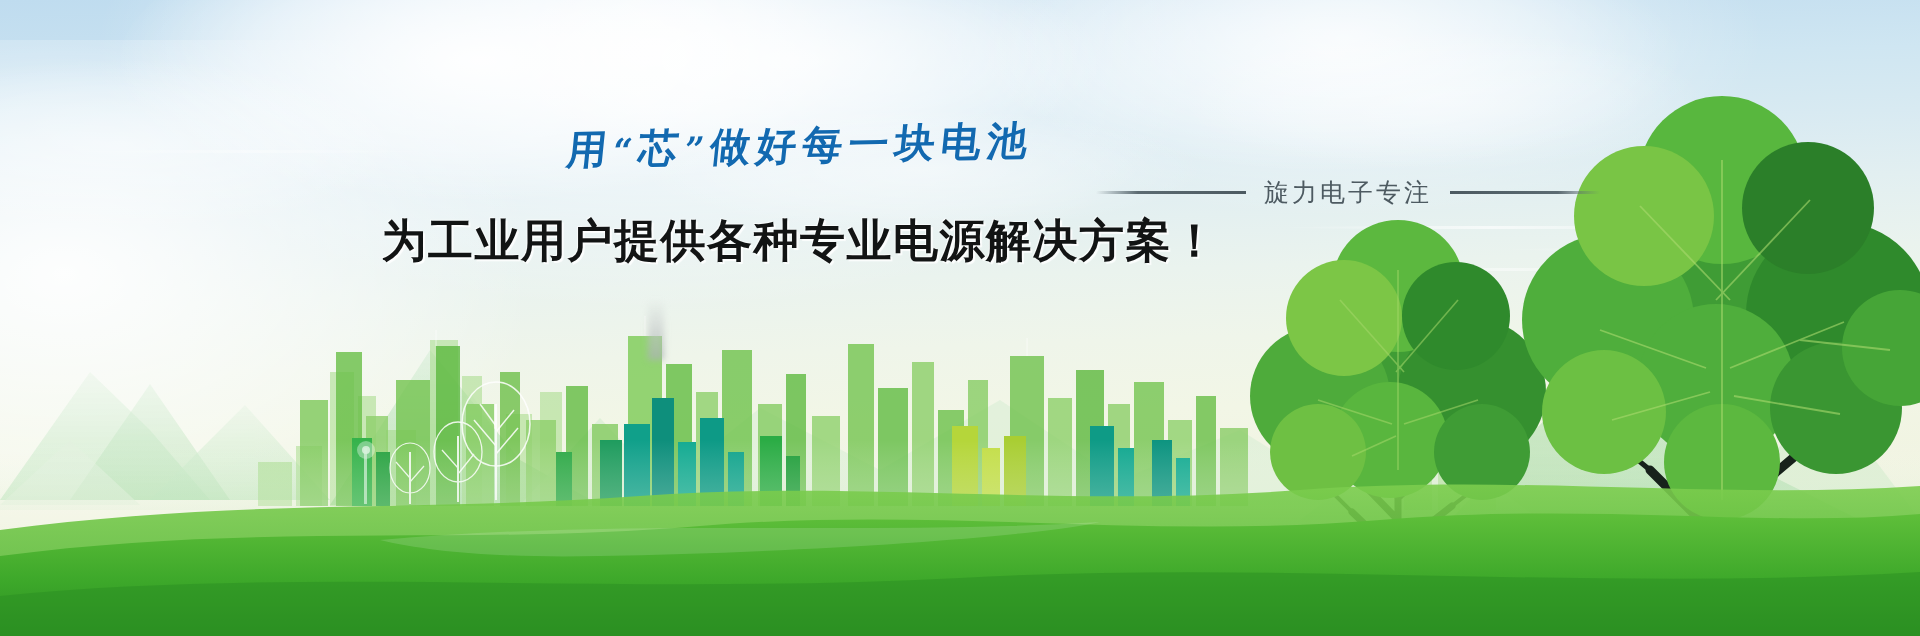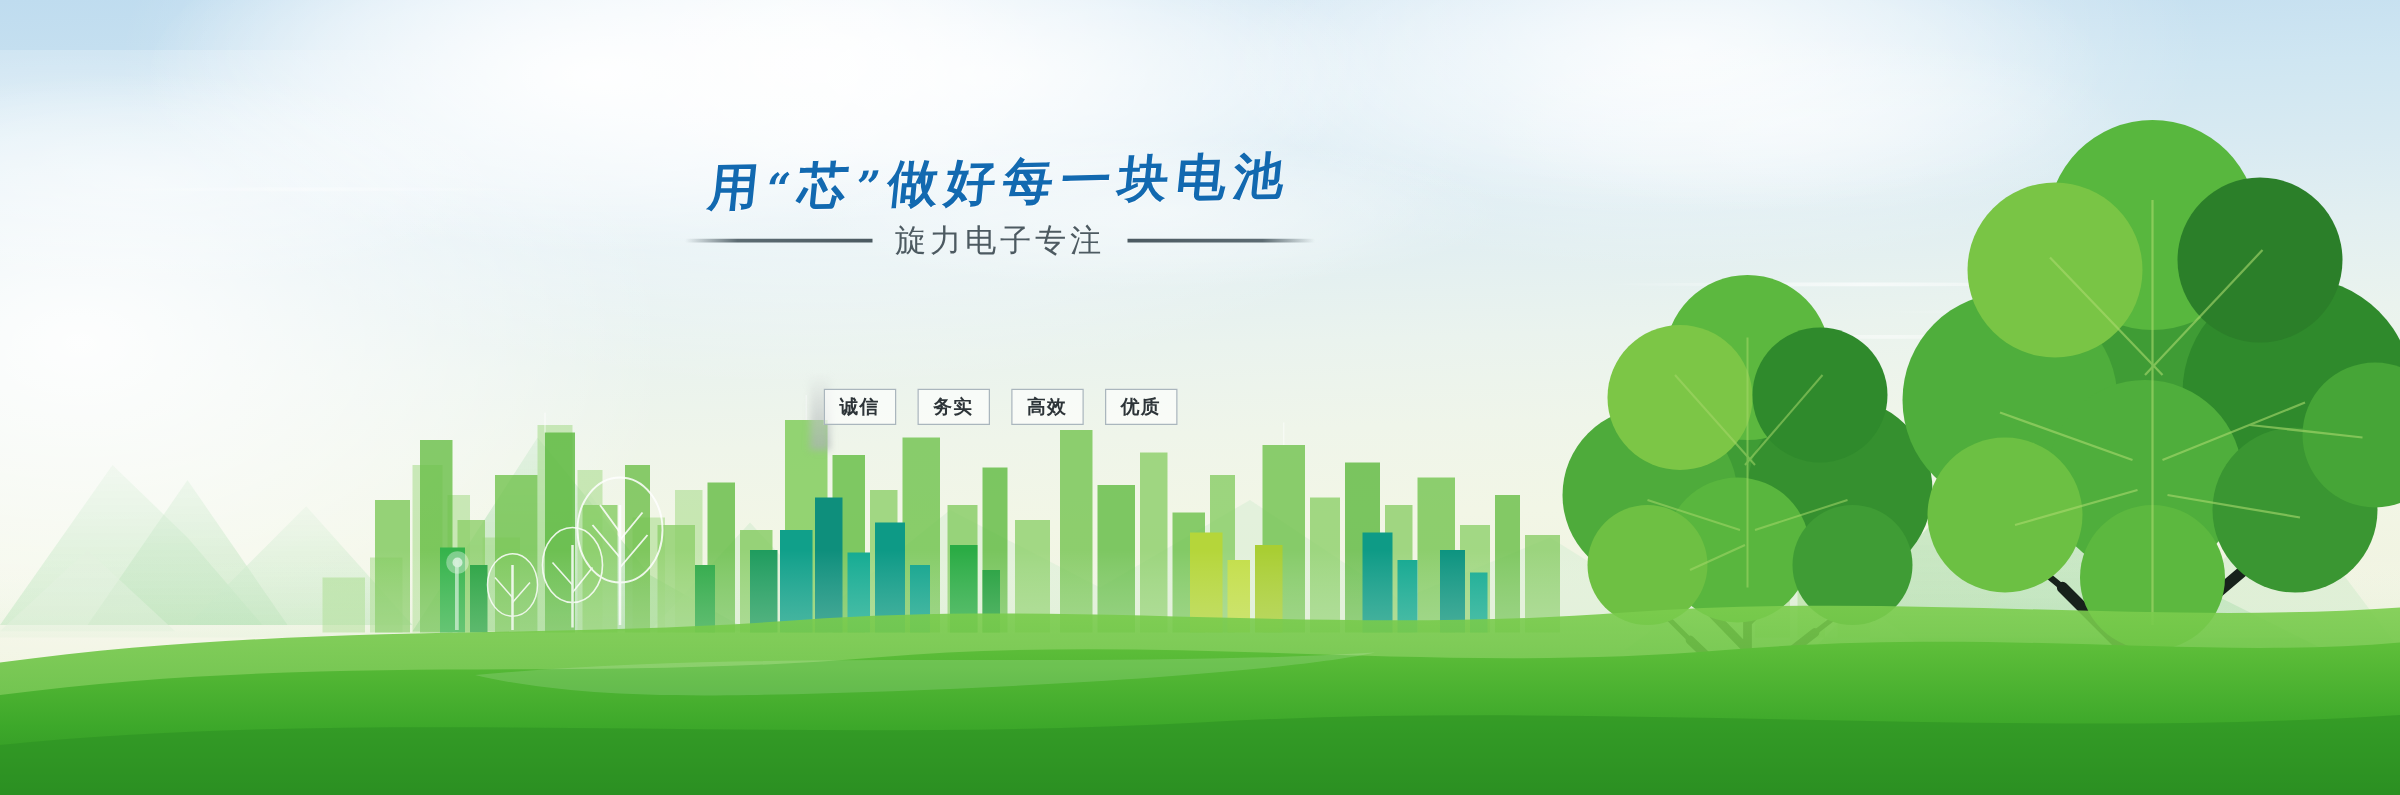--- a/index.html
+++ b/index.html
@@ -47,21 +47,21 @@
   .text-block { position:absolute; left:0; top:0; width:1920px; height:636px; }
 
   .calli { position:absolute; left:0; top:118px; width:1600px; text-align:center;
     font-family:"DejaVu Serif","Liberation Serif",serif;
     font-size:40px; font-weight:700; color:#1269b0; letter-spacing:6px;
     transform:skewX(-7deg) rotate(-1.2deg);
     text-shadow:0 1px 0 rgba(255,255,255,.5); white-space:nowrap; }
   .calli .q { font-size:34px; color:#1269b0; }
 
   .ruleline { position:absolute; left:0; top:176px; width:1600px;
-    display:flex; align-items:center; justify-content:center; gap:18px; }
+    display:flex; align-items:center; justify-content:flex-end; gap:18px; }
   .ruleline .bar { width:150px; height:3px;
     background:linear-gradient(90deg, rgba(90,110,120,0) 0%, #5c6b72 28%, #4c5a61 100%); }
   .ruleline .bar.r { background:linear-gradient(270deg, rgba(90,110,120,0) 0%, #5c6b72 28%, #4c5a61 100%); }
   .ruleline .mid { font-size:25px; color:#4d5a61; letter-spacing:3px; font-weight:400; }
 
   .headline { position:absolute; left:0; top:211px; width:1600px; text-align:center;
     font-size:45px; font-weight:700; color:#121414; letter-spacing:1.5px;
     white-space:nowrap;
     text-shadow:2px 2px 1px rgba(255,255,255,.85), -1px -1px 0 rgba(255,255,255,.6); }
 
@@ -317,23 +317,18 @@
     <div class="calli">
       <span>用</span><span class="q">“</span><span>芯</span><span class="q">”</span><span>做好每一块电池</span>
     </div>
 
     <div class="ruleline">
       <span class="bar"></span>
       <span class="mid">旋力电子专注</span>
       <span class="bar r"></span>
     </div>
 
-
-
-    <div class="badges">
-      <span class="badge">诚信</span>
-      <span class="badge">务实</span>
-      <span class="badge">高效</span>
-      <span class="badge">优质</span>
-    </div>
+    <div class="headline">为工业用户提供各种专业电源解决方案！</div>
+
+
 
   </div>
 </div>
 
 </body></html>

